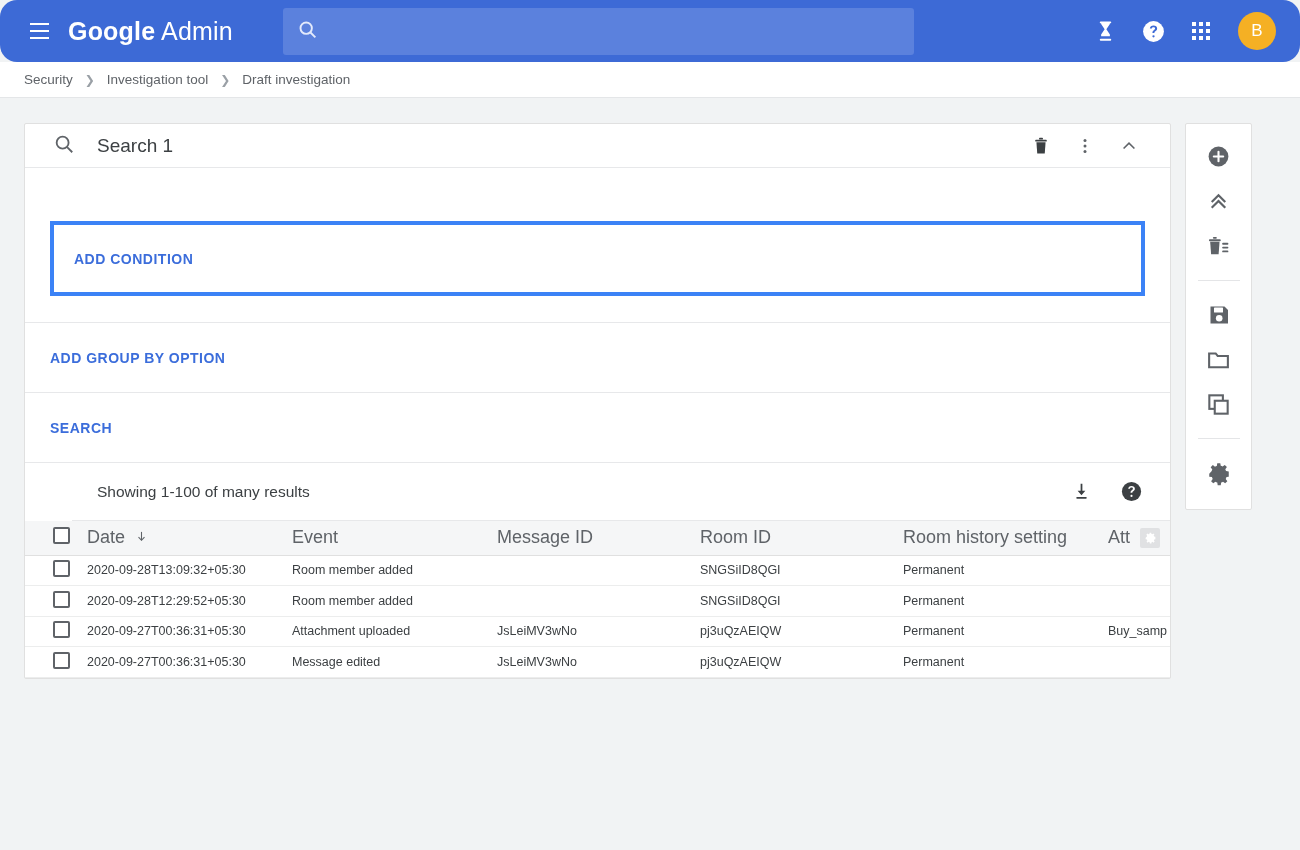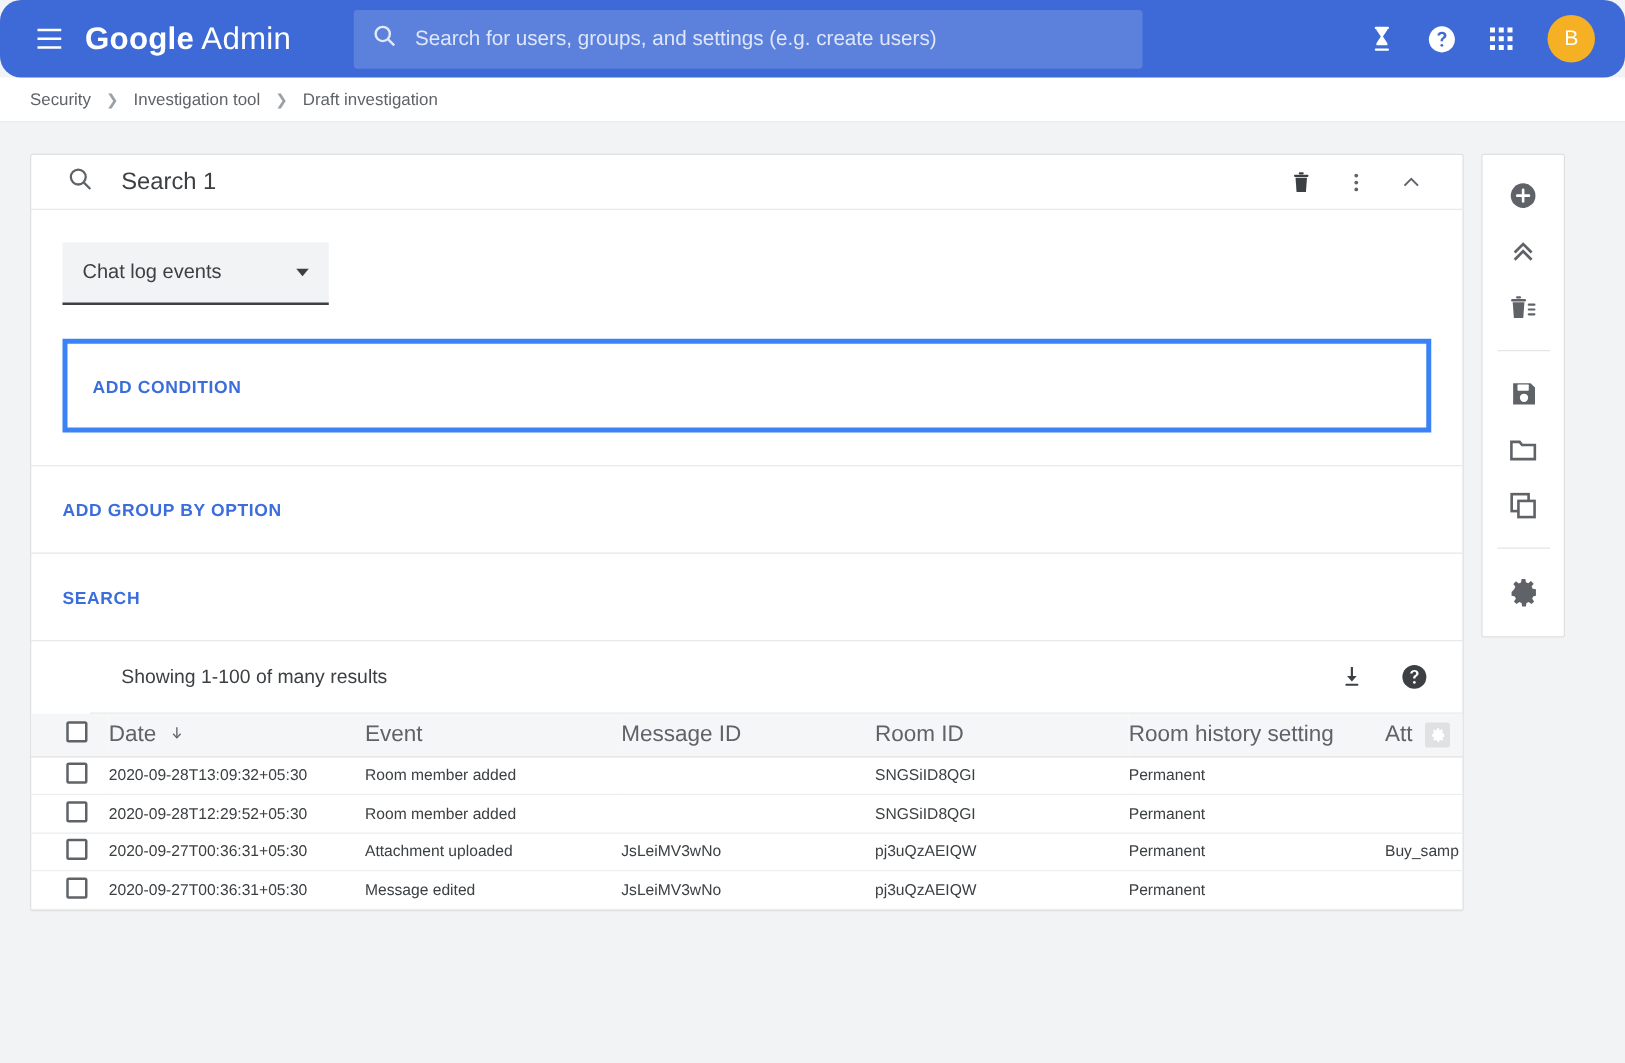--- a/index.html
+++ b/index.html
@@ -202,21 +202,20 @@
     <i>Admin</i>
   </div>
 
   <div class="search-wrap">
     <span>
       <svg width="21" height="21" viewBox="0 0 24 24" fill="none" stroke="#e3eafb" stroke-width="2.2">
         <circle cx="10.5" cy="10.5" r="6.5"></circle>
           <line x1="15.4" y1="15.4" x2="21" y2="21"></line>
       </svg>
     </span>
-    <input class="search-input" value="" placeholder="Search for users, groups, and settings (e.g. create users)" style="">
   </div>
 
   <div class="topbar-right">
     <button class="icon-btn">
       <svg width="21" height="22" viewBox="0 0 24 24" fill="#fff">
         <path d="M7 2h10v2l-4 6 4 6v2H7v-2l4-6-4-6V2z"></path>
         <rect x="5.5" y="1" width="13" height="2.2" rx="1"></rect>
         <rect x="5.5" y="20.8" width="13" height="2.2" rx="1"></rect>
       </svg>
     </button>
@@ -284,24 +283,20 @@
         </button>
         <button class="icon-btn">
           <svg width="20" height="20" viewBox="0 0 24 24" fill="none" stroke="#5f6368" stroke-width="1.9">
             <polyline points="5.5,15 12,8.5 18.5,15"></polyline>
           </svg>
         </button>
       </div>
     </div>
 
     <div class="card-section">
-      <div class="select-box">
-        <span>Chat log events</span>
-        <span class="caret"></span>
-      </div>
       <div class="cond-box">
         <button class="btn-text">ADD CONDITION</button>
       </div>
     </div>
 
     <div class="group-row">
       <button class="btn-text">ADD GROUP BY OPTION</button>
     </div>
 
     <div class="search-row">

